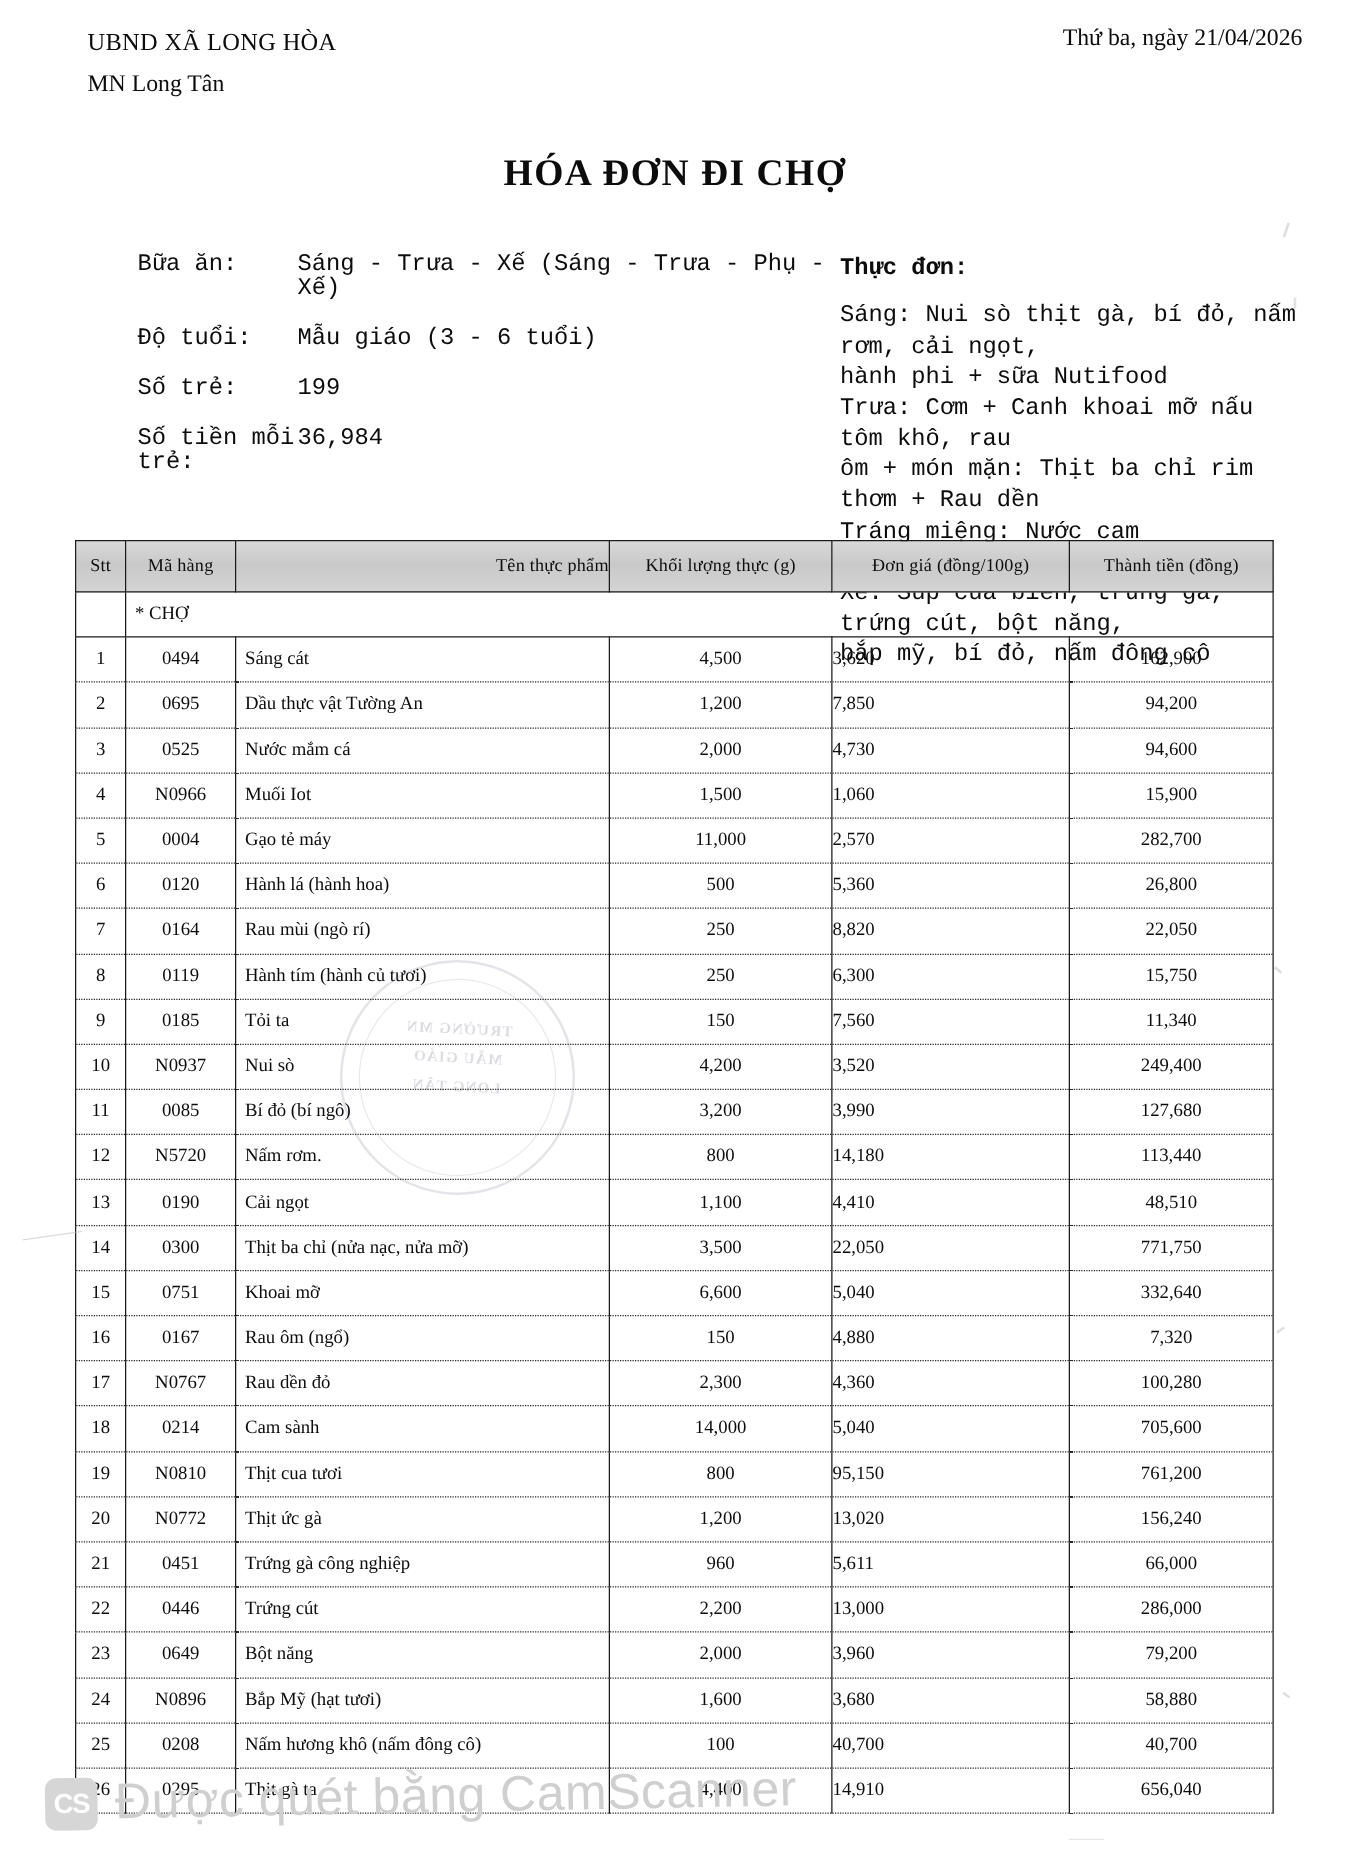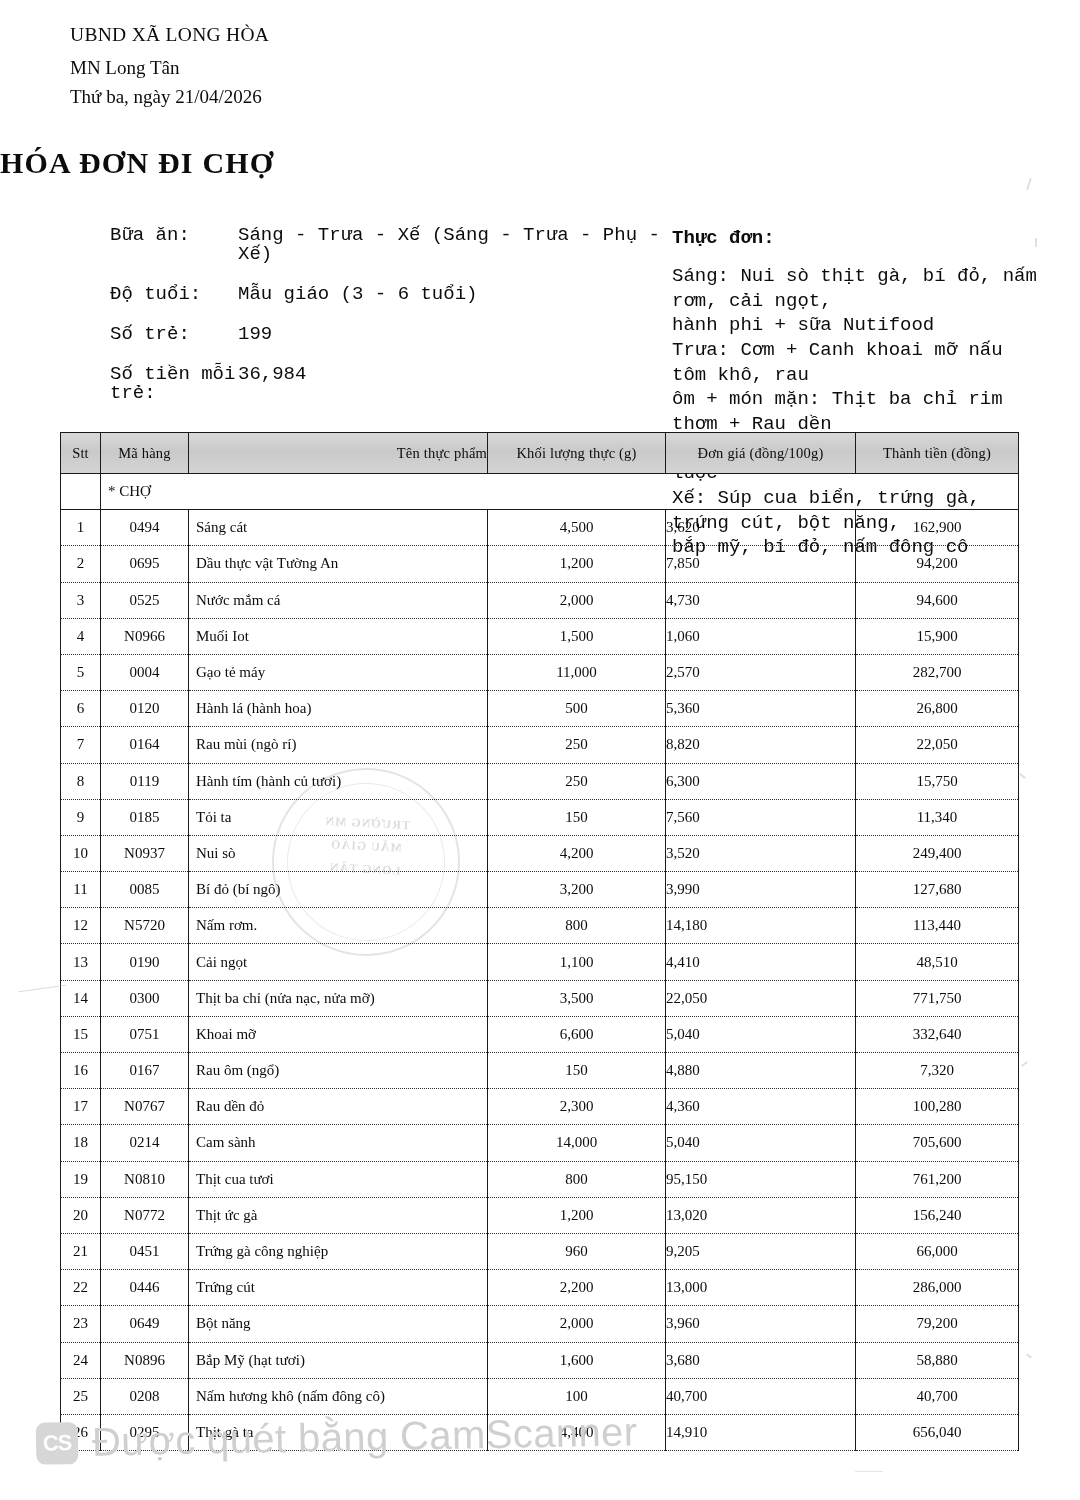--- a/index.html
+++ b/index.html
@@ -22,38 +22,38 @@
     height: 1500px;
     padding: 0;
   }
 
   
   .doc-header {
     display: flex;
     justify-content: space-between;
     align-items: flex-start;
     padding: 18px 38px 0 70px;
-    flex-direction: column;
   }
   .org-block { line-height: 1.72; }
   .org-line-1 {
     font-size: 19.5px;
     letter-spacing: .3px;
   }
   .org-line-2 {
     font-size: 19px;
   }
   .doc-date {
     font-size: 19px;
     white-space: nowrap;
     padding-top: 2px;
   }
 
   
   .doc-title {
+    text-align: center;
     font-weight: bold;
     font-size: 30px;
     letter-spacing: 1.2px;
     margin-top: 38px;
   }
 
   
   .meta-wrap {
     display: flex;
     margin-top: 46px;
@@ -438,21 +438,21 @@
             <td class="c-name">Thịt ức gà</td>
             <td class="c-qty">1,200</td>
             <td class="c-price">13,020</td>
             <td class="c-total">156,240</td>
           </tr>
           <tr>
             <td class="c-stt">21</td>
             <td class="c-code">0451</td>
             <td class="c-name">Trứng gà công nghiệp</td>
             <td class="c-qty">960</td>
-            <td class="c-price">9,205</td>
+            <td class="c-price">5,611</td>
             <td class="c-total">66,000</td>
           </tr>
           <tr>
             <td class="c-stt">22</td>
             <td class="c-code">0446</td>
             <td class="c-name">Trứng cút</td>
             <td class="c-qty">2,200</td>
             <td class="c-price">13,000</td>
             <td class="c-total">286,000</td>
           </tr>

